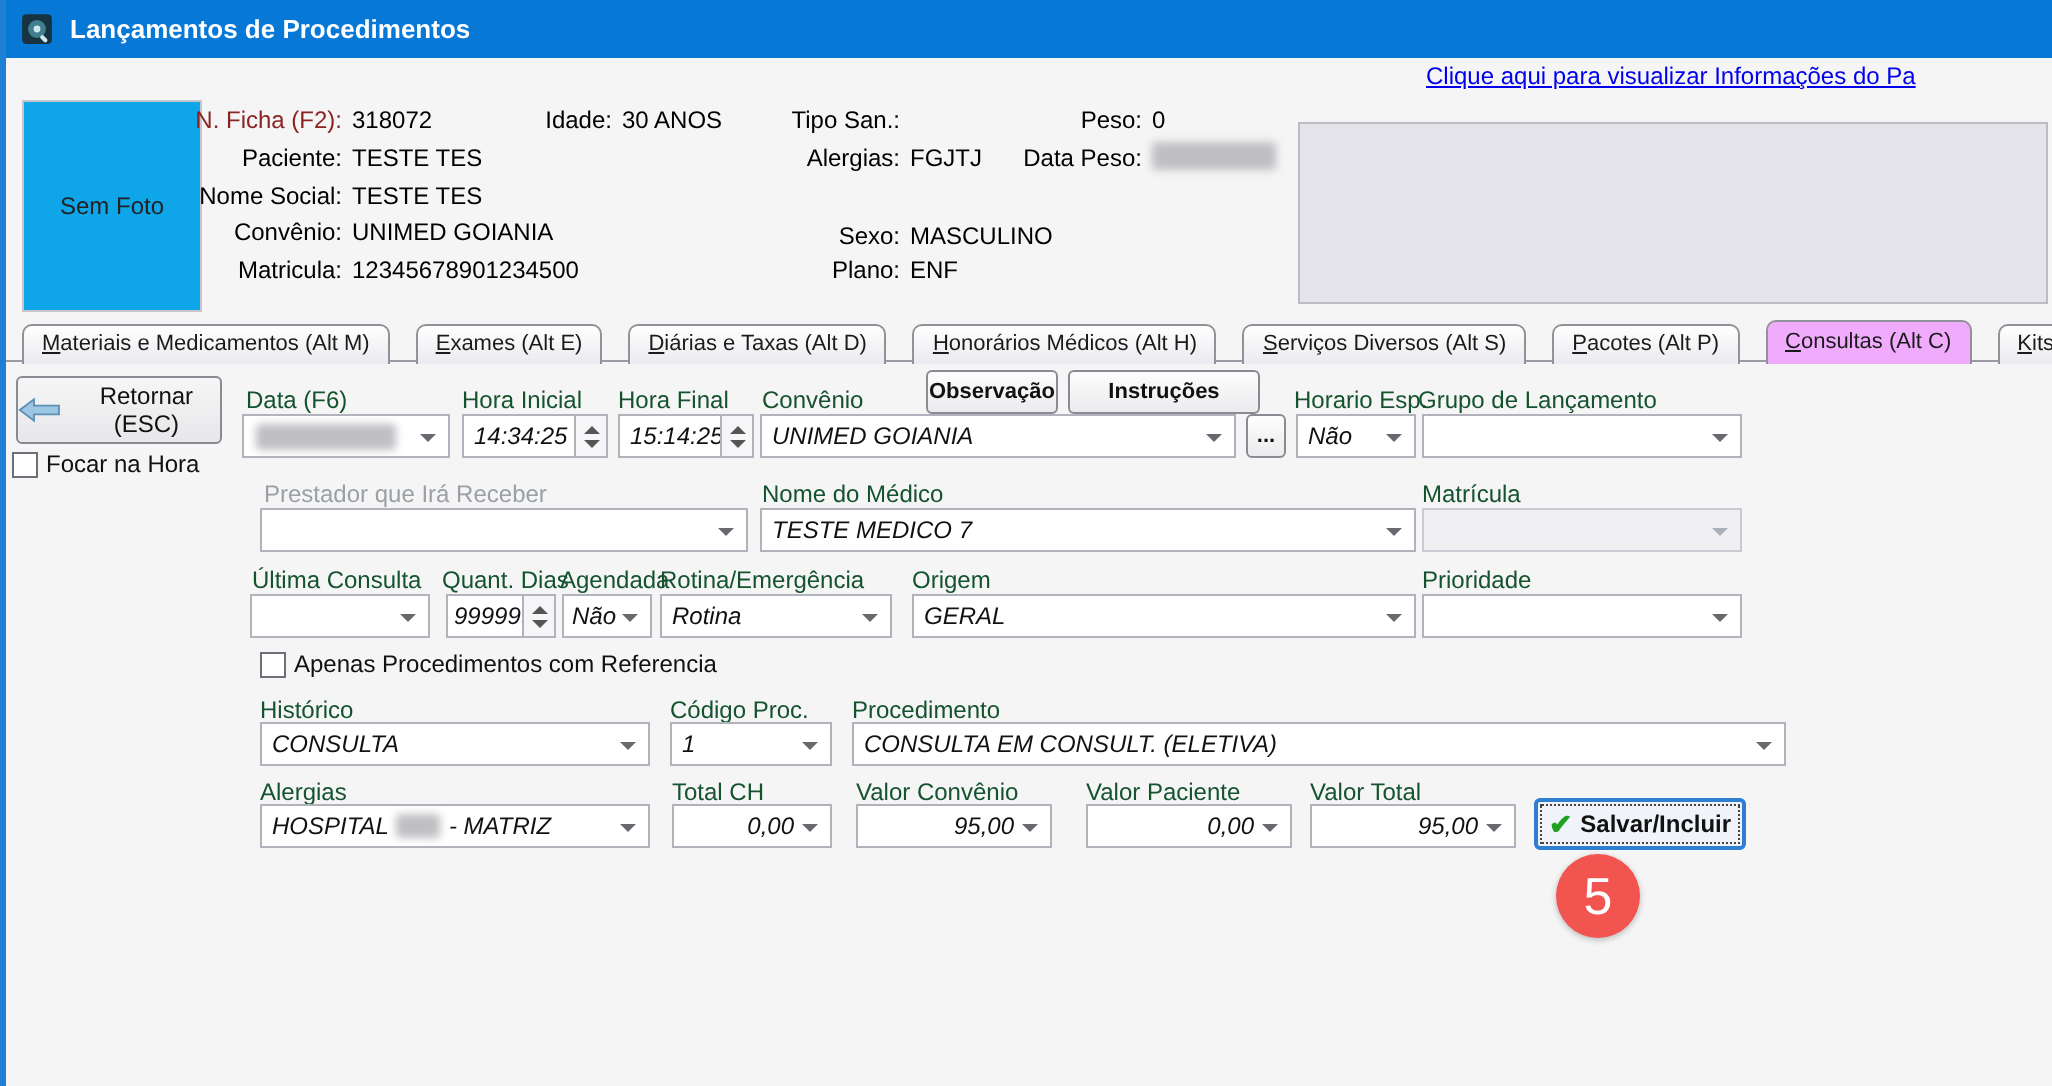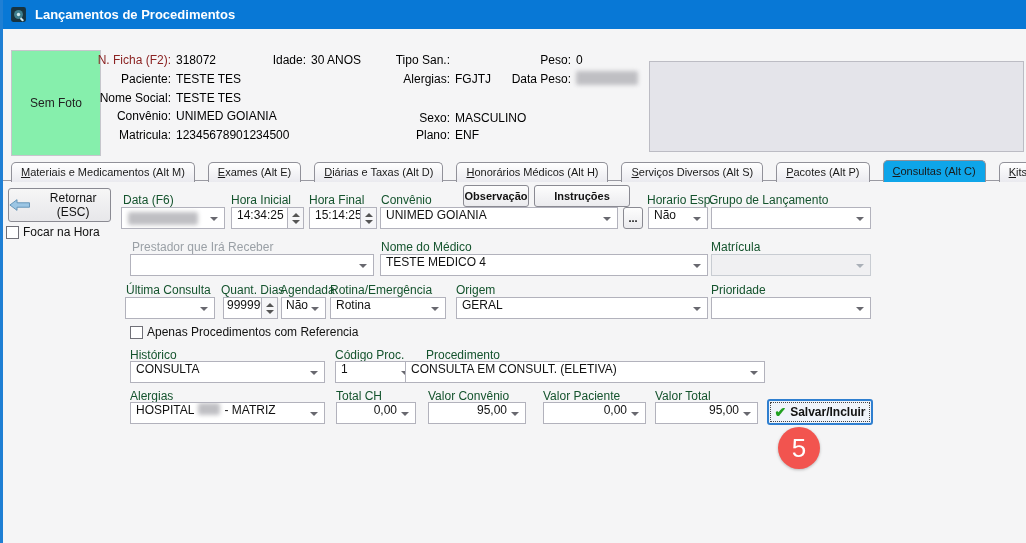--- a/index.html
+++ b/index.html
@@ -8,41 +8,41 @@
   #win { position:relative; width:1026px; height:543px; background:#f5f5f6; overflow:hidden; border-left:3px solid #1f7fd4; }
 
   
   .titlebar { position:absolute; top:0; left:-3px; width:1029px; height:29px; background:#0878d6; color:#fff;
               display:flex; align-items:center; gap:8px; padding-left:10px; font-size:13px; font-weight:600; }
   .app-icon { width:17px; height:17px; flex:0 0 auto; }
 
   .toplink { position:absolute; top:31px; left:710px; color:#0000ee; text-decoration:underline; white-space:nowrap; cursor:pointer; }
 
   
-  .photo { position:absolute; left:8px; top:50px; width:90px; height:106px; background:#86efac; border:1px solid #c6c6cc;
+  .photo { position:absolute; left:8px; top:50px; width:90px; height:106px; background:#0ea5e9; border:1px solid #c6c6cc;
            display:flex; align-items:center; justify-content:center; color:#222; }
   .graypanel { position:absolute; left:646px; top:61px; width:375px; height:91px; background:#e4e4ea; border:1px solid #bcbcc4; }
   .plbl { position:absolute; text-align:right; color:#000; white-space:nowrap; }
   .pval { position:absolute; color:#000; white-space:nowrap; }
   .maroon { color:#8b2323; }
   .blur { position:absolute; background:#bfbfc3; border-radius:2px; filter:blur(2px); }
 
   
   .tabbar { position:absolute; top:160px; left:8px; height:22px; display:flex; align-items:flex-end; z-index:2; }
   .tab { height:20px; line-height:18px; border:1px solid #919199; border-bottom:none; border-radius:5px 5px 0 0;
          background:linear-gradient(#ffffff,#eaeaef); padding:0 9px; margin-right:13px; font-size:11px;
          white-space:nowrap; color:#1a1a1a; cursor:pointer; }
-  .tab.active { height:22px; line-height:20px; background:#0ea5e9; position:relative; z-index:3; }
+  .tab.active { height:22px; line-height:20px; background:#f0abfc; position:relative; z-index:3; }
   .tabline { position:absolute; top:180px; left:0; width:1026px; height:1px; background:#9a9aa2; z-index:1; }
 
   
   .lbl { position:absolute; color:#14532d; white-space:nowrap; }
   .lbl.gray { color:#9aa0a6; }
-  .combo { position:absolute; height:22px; background:#fff; border:1px solid #b2b2bc; display:flex; align-items:flex-start;
-           padding:0 18px 0 5px; white-space:nowrap; overflow:hidden; cursor:pointer; }
+  .combo { position:absolute; height:22px; background:#fff; border:1px solid #b2b2bc; display:flex; align-items:center;
+           padding:0 18px 0 5px; white-space:nowrap; overflow:hidden; cursor:pointer;font-style:italic; }
   .combo .dar { position:absolute; right:6px; top:9px; width:0; height:0;
                 border-left:4px solid transparent; border-right:4px solid transparent; border-top:4px solid #68686f; }
   .combo.num { justify-content:flex-end; }
   .combo.disabled { background:#f0f0f2; border-color:#c8ccd2; }
   .combo.disabled .dar { border-top-color:#aab0b8; }
   .spinbox { position:absolute; right:0; top:0; width:16px; height:20px; border-left:1px solid #b2b2bc; background:#f6f6f8;
              display:flex; flex-direction:column; align-items:center; justify-content:center; gap:3px; cursor:pointer; }
   .spinbox .up { width:0;height:0;border-left:4px solid transparent;border-right:4px solid transparent;border-bottom:4px solid #555; }
   .spinbox .dn { width:0;height:0;border-left:4px solid transparent;border-right:4px solid transparent;border-top:4px solid #555; }
 
@@ -68,20 +68,21 @@
   <div class="titlebar" style="background: rgb(8, 120, 214);">
     <svg class="app-icon" viewBox="0 0 16 16">
       <rect x="1" y="1" width="14" height="14" rx="2" fill="#17333f"></rect>
       <circle cx="8" cy="8" r="4.2" fill="#3f7f8f"></circle>
       <circle cx="8" cy="8" r="1.6" fill="#cfe8ee"></circle>
       <rect x="10.5" y="10.5" width="4" height="2" rx="1" transform="rotate(45 10.5 10.5)" fill="#cfe8ee"></rect>
     </svg>
     <span>Lançamentos de Procedimentos</span>
   </div>
 
+  <span class="toplink" style="color: rgb(0, 0, 238);">Clique aqui para visualizar Informações do Pa</span>
 
   <div class="photo">
     <span>Sem Foto</span>
   </div>
   <div class="graypanel"></div>
 
   <span class="plbl maroon" style="left: 30px; top: 53px; width: 138px; color: rgb(139, 35, 35);">N. Ficha (F2):</span>
   <span class="pval" style="left:173px;top:53px">318072</span>
   <span class="plbl" style="left:30px;top:72px;width:138px">Paciente:</span>
   <span class="pval" style="left:173px;top:72px">TESTE TES</span>
@@ -176,21 +177,21 @@
 
   <span class="lbl gray" style="left:129px;top:240px">Prestador que Irá Receber</span>
   <span class="lbl" style="left:378px;top:240px">Nome do Médico</span>
   <span class="lbl" style="left:708px;top:240px">Matrícula</span>
 
   <div class="combo" style="left:127px;top:254px;width:244px">
     <span></span>
     <span class="dar"></span>
   </div>
   <div class="combo" style="left:377px;top:254px;width:328px">
-    <span>TESTE MEDICO 4</span>
+    <span>TESTE MEDICO 7</span>
     <span class="dar"></span>
   </div>
   <div class="combo disabled" style="left:708px;top:254px;width:160px">
     <span></span>
     <span class="dar"></span>
   </div>
 
   <span class="lbl" style="left:123px;top:283px">Última Consulta</span>
   <span class="lbl" style="left:218px;top:283px">Quant. Dias</span>
   <span class="lbl" style="left:277px;top:283px">Agendada</span>
@@ -236,21 +237,21 @@
   <span class="lbl" style="left:423px;top:348px">Procedimento</span>
 
   <div class="combo" style="left:127px;top:361px;width:195px">
     <span>CONSULTA</span>
     <span class="dar"></span>
   </div>
   <div class="combo" style="left:332px;top:361px;width:81px">
     <span>1</span>
     <span class="dar"></span>
   </div>
-  <div class="combo" style="left:402px;top:361px;width:360px">
+  <div class="combo" style="left:423px;top:361px;width:467px">
     <span>CONSULTA EM CONSULT. (ELETIVA)</span>
     <span class="dar"></span>
   </div>
 
   <span class="lbl" style="left:127px;top:389px">Alergias</span>
   <span class="lbl" style="left:333px;top:389px">Total CH</span>
   <span class="lbl" style="left:425px;top:389px">Valor Convênio</span>
   <span class="lbl" style="left:540px;top:389px">Valor Paciente</span>
   <span class="lbl" style="left:652px;top:389px">Valor Total</span>
 

